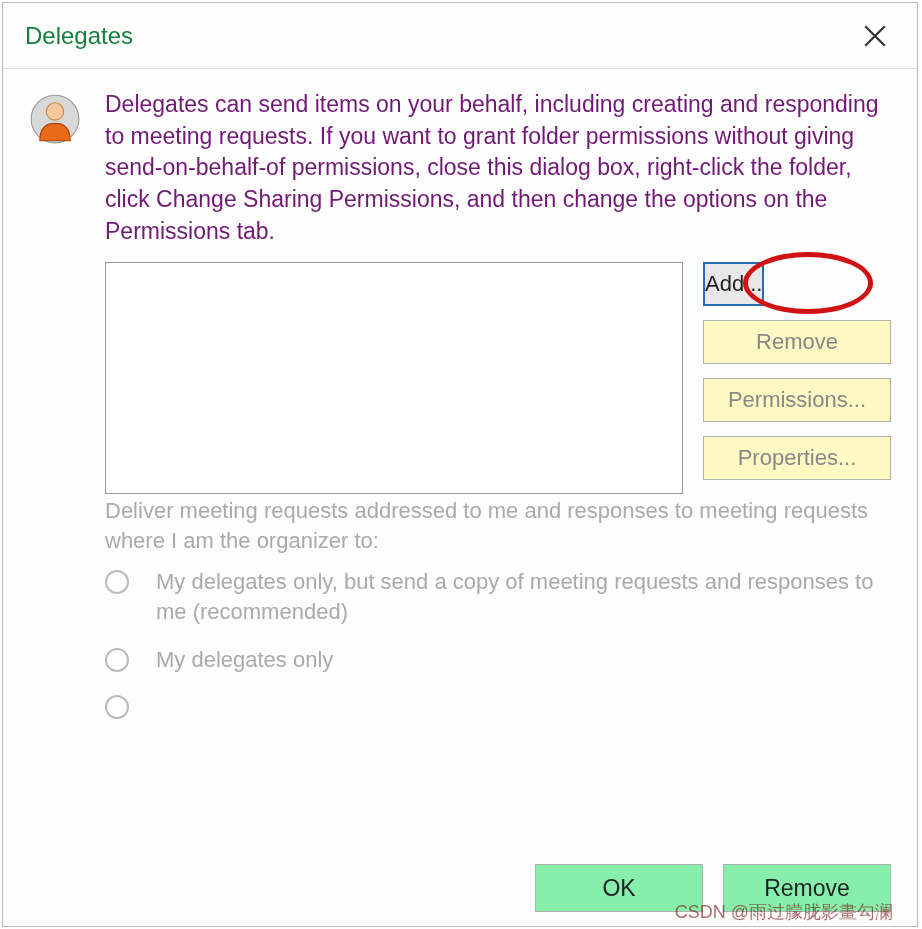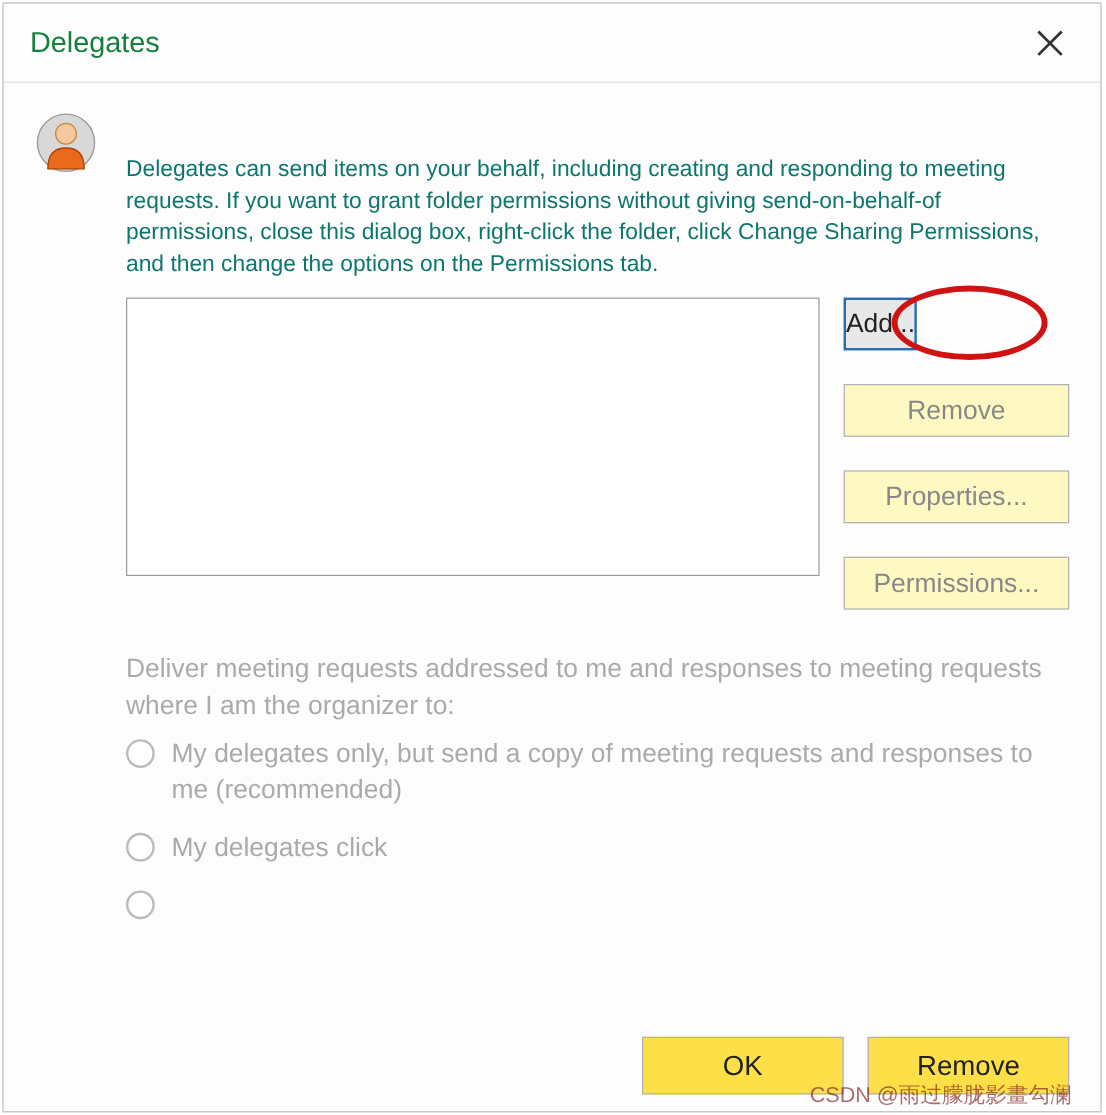--- a/index.html
+++ b/index.html
@@ -50,42 +50,41 @@
       display: flex;
       gap: 24px;
     }
     .icon-cell {
       flex: 0 0 52px;
       padding-top: 4px;
     }
     .user-icon-svg { width: 52px; height: 52px; }
     .desc {
       flex: 1;
-      font-size: 19px;
+      font-size: 23px;
       line-height: 1.38;
-      color: #0f766e;
-      margin-top: 40px;
+      color: #701a75;
     }
     .list-row {
       display: flex;
       gap: 20px;
       margin-top: 14px;
       margin-left: 76px;
     }
     .list-box {
       flex: 1;
       height: 232px;
       border: 1px solid #999;
       background: #fff;
     }
     .btn-col {
       flex: 0 0 188px;
       display: flex;
       flex-direction: column;
-      gap: 28px;
+      gap: 14px;
     }
     .btn {
       height: 44px;
       border: 1px solid #b0b0b0;
       background: #fef9c3;
       font-size: 22px;
       color: #888;
       text-align: center;
       display: flex;
       align-items: center;
@@ -100,33 +99,33 @@
     }
     .highlight-ring {
       position: absolute;
       border: 5px solid #d01212;
       border-radius: 50%;
       width: 130px;
       height: 62px;
       pointer-events: none;
     }
     .deliver-section {
-      margin-top: 34px;
+      margin-top: 2px;
       margin-left: 76px;
       font-size: 22px;
     }
     .deliver-label {
       color: #aaa;
       line-height: 1.4;
       margin-bottom: 6px;
     }
     .radio-row {
       display: flex;
       align-items: flex-start;
-      gap: 14px;
+      gap: 27px;
       color: #aaa;
       margin: 10px 0 18px 0;
       line-height: 1.35;
     }
     .radio-circle {
       flex: 0 0 24px;
       width: 24px;
       height: 24px;
       border: 2px solid #bbb;
       border-radius: 50%;
@@ -136,21 +135,21 @@
     .footer {
       position: absolute;
       bottom: 14px;
       right: 26px;
       display: flex;
       gap: 20px;
     }
     .footer .btn {
       width: 168px;
       height: 48px;
-      background: #fde047;
+      background: #86efac;
       color: #222;
       border: 1px solid #b0b0b0;
       font-size: 23px;
       cursor: pointer;
     }
     .watermark {
       position: absolute;
       bottom: 2px;
       right: 24px;
       font-size: 18px;
@@ -185,35 +184,35 @@
     </div>
 
     <div class="list-row">
       <div class="list-box"></div>
       <div class="btn-col">
         <div style="position:relative;">
           <button class="btn enabled">Add...</button>
           <div class="highlight-ring" style="top:-10px; left:40px;"></div>
         </div>
         <button class="btn">Remove</button>
+        <button class="btn">Permissions...</button>
         <button class="btn">Properties...</button>
-        <button class="btn">Permissions...</button>
       </div>
     </div>
 
     <div class="deliver-section">
       <div class="deliver-label">Deliver meeting requests addressed to me and responses to meeting requests where I am the organizer to:</div>
 
       <div class="radio-row">
         <div class="radio-circle"></div>
         <div>My delegates only, but send a copy of meeting requests and responses to me (recommended)</div>
       </div>
       <div class="radio-row">
         <div class="radio-circle"></div>
-        <div>My delegates click</div>
+        <div>My delegates only</div>
       </div>
       <div class="radio-row">
         <div class="radio-circle"></div>
       </div>
     </div>
   </div>
 
   <div class="footer">
     <button class="btn">OK</button>
     <button class="btn">Remove</button>

